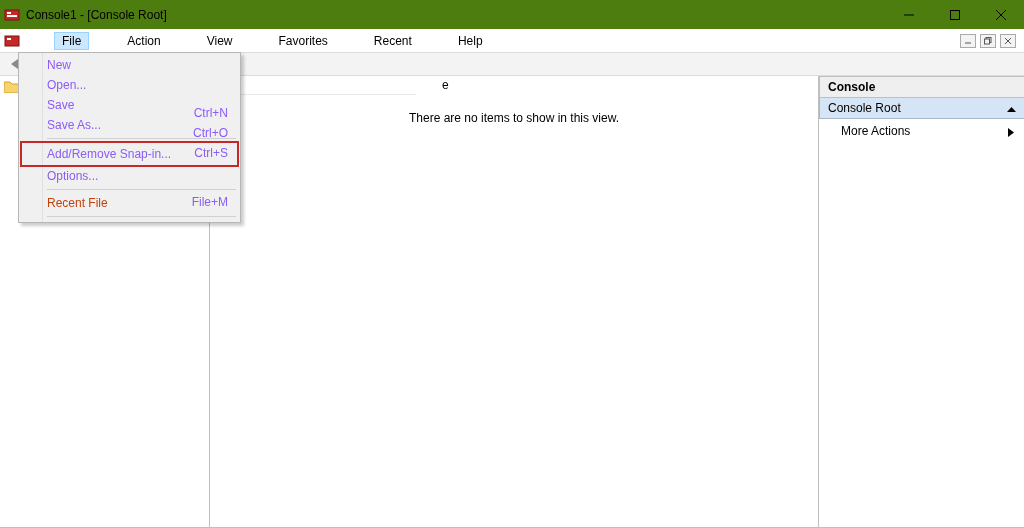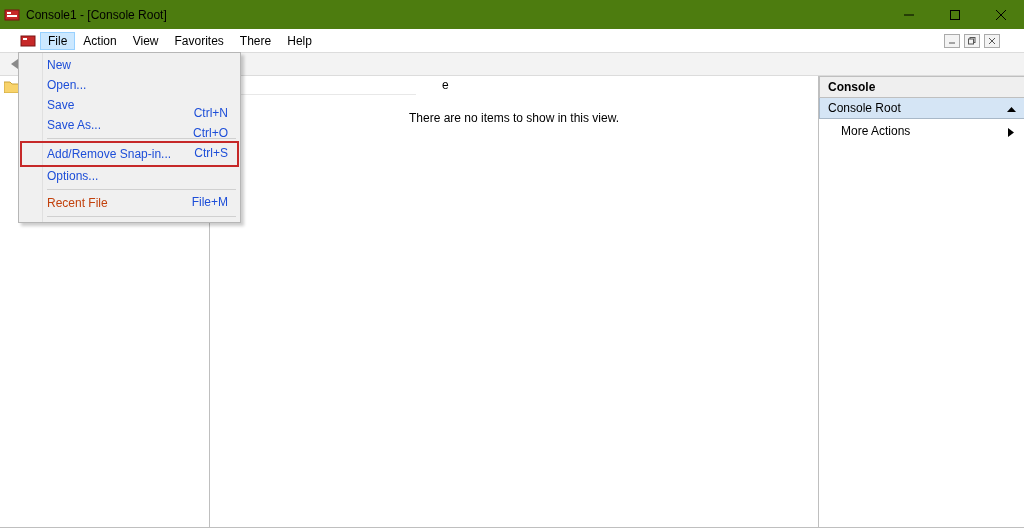--- a/index.html
+++ b/index.html
@@ -3,21 +3,21 @@
 <meta charset="utf-8">
 <style>
 * { box-sizing: border-box; margin: 0; padding: 0; font-family: "Segoe UI", Tahoma, sans-serif; }
 html, body { width: 1024px; height: 528px; overflow: hidden; background: #fff; }
 .titlebar { height: 30px; border-bottom: 1px solid #fff; display: flex; align-items: center; padding-left: 4px; background: #4d7c0f; }
 .titlebar .app-icon { width: 16px; height: 16px; margin-right: 6px; }
 .titlebar .title { font-size: 12px; color: #000; flex: 1; }
 .win-controls { display: flex; height: 30px; }
 .win-controls .ctl { width: 46px; height: 30px; display: flex; align-items: center; justify-content: center; }
 .win-controls svg { stroke: #000; stroke-width: 1; fill: none; }
-.menubar { height: 22px; background: #fff; display: flex; align-items: center; padding: 0 20px; }
+.menubar { height: 22px; background: #fff; display: flex; align-items: center; padding: 0 4px; gap: 30px; }
 .menubar .menubar-icon { width: 16px; height: 16px; margin-right: 4px; }
 .menubar .menu-item { font-size: 12px; padding: 2px 8px; color: #000; }
 .menubar .menu-item.open { background: #cce8ff; border: 1px solid #99d1ff; padding: 1px 7px; }
 .menubar .spacer { flex: 1; }
 .menubar .mdi-controls { display: flex; gap: 4px; padding-right: 4px; }
 .menubar .mdi-controls .mdi-btn { width: 16px; height: 14px; border: 1px solid #aaa; background: #f3f3f3; display: flex; align-items: center; justify-content: center; }
 .toolbar { height: 24px; background: #f3f3f3; border-top: 1px solid #dcdcdc; border-bottom: 1px solid #dcdcdc; display: flex; align-items: center; padding: 0 4px; }
 .toolbar .tb-btn { width: 22px; height: 20px; display: flex; align-items: center; justify-content: center; }
 .body { display: flex; height: calc(528px - 30px - 22px - 24px); }
 .tree-pane { width: 210px; border-right: 1px solid #bfbfbf; background: #fff; padding: 4px; position: relative; border-bottom: 1px solid #bfbfbf;}
@@ -25,21 +25,21 @@
 .content-pane { flex: 1; border-right: 1px solid #bfbfbf; background: #fff; position: relative; border-bottom: 1px solid #bfbfbf;}
 .content-header { font-size: 12px; padding: 2px 6px; border-bottom: 1px solid #e8e8e8; color: #000; }
 .content-empty { font-size: 12px; color: #000; text-align: center; margin-top: 16px; }
 .actions-pane { width: 205px; background: #fff; border-bottom: 1px solid #bfbfbf;}
 .actions-header { background: #efefef; border: 1px solid #bfbfbf; border-right: none; font-size: 12px; font-weight: 600; padding: 3px 8px; }
 .actions-section-title { background: #d5e5f5; border: 1px solid #a8b8c8; border-right: none; border-top: none; font-size: 12px; padding: 3px 8px; position: relative;}
 .actions-section-title .collapse { position: absolute; right: 8px; top: 5px; }
 .actions-link { font-size: 12px; padding: 5px 8px 5px 22px; position: relative; }
 .actions-link .arrow { position: absolute; right: 10px; top: 7px; }
 .dropdown { position: absolute; top: 52px; left: 18px; width: 223px; background: #f0f0f0; border: 1px solid #b6b6b6; box-shadow: 3px 3px 3px rgba(0,0,0,0.2); z-index: 100; padding: 2px; }
-.dropdown .dd-item { font-size: 12px; padding: 3px 6px 3px 26px; position: relative; color: #1d4ed8; }
+.dropdown .dd-item { font-size: 12px; padding: 3px 6px 3px 26px; position: relative; color: #8b5cf6; }
 .dropdown .dd-item.disabled { color: #c2410c; }
 .dropdown .dd-item .shortcut { position: absolute; right: 10px; margin-top: 48px; }
 .dropdown .dd-sep { height: 1px; background: #d0d0d0; margin: 3px 2px 3px 26px; }
 .dropdown .dd-item.highlighted { outline: 2px solid #c62828; outline-offset: -1px; padding-top: 5px; padding-bottom: 5px;}
 .dropdown .gutter { position:absolute; left:0; top:0; bottom:0; width:24px; background:#f0f0f0; border-right:1px solid #e0e0e0;}
 </style>
 </head>
 <body>
 
 <div class="titlebar">
@@ -75,21 +75,21 @@
   <span class="menubar-icon">
     <svg width="16" height="16">
         <rect x="1" y="3" width="14" height="10" fill="#c62828" stroke="#7a1515"></rect>
         <rect x="3" y="5" width="4" height="2" fill="#fff"></rect>
       </svg>
   </span>
   <div class="menu-item open">File</div>
   <div class="menu-item">Action</div>
   <div class="menu-item">View</div>
   <div class="menu-item">Favorites</div>
-  <div class="menu-item">There</div>
+  <div class="menu-item">Recent</div>
   <div class="menu-item">Help</div>
   <div class="spacer"></div>
   <div class="mdi-controls">
     <div class="mdi-btn">
         <svg width="8" height="8" stroke="#555" stroke-width="1">
           <line x1="1" y1="6" x2="7" y2="6"></line>
         </svg>
       </div>
     <div class="mdi-btn">
         <svg width="8" height="8" stroke="#555" stroke-width="1" fill="none">

